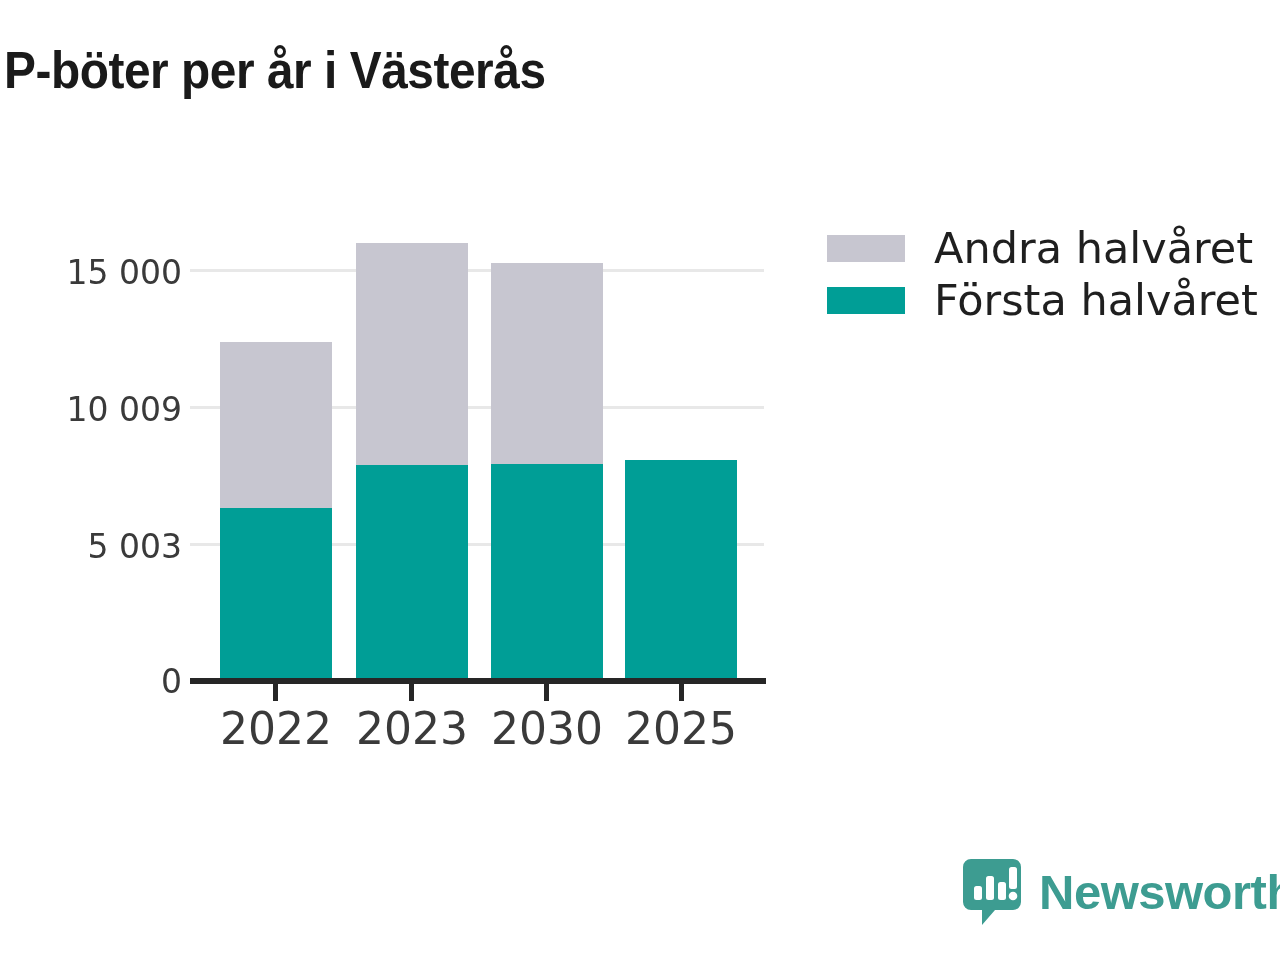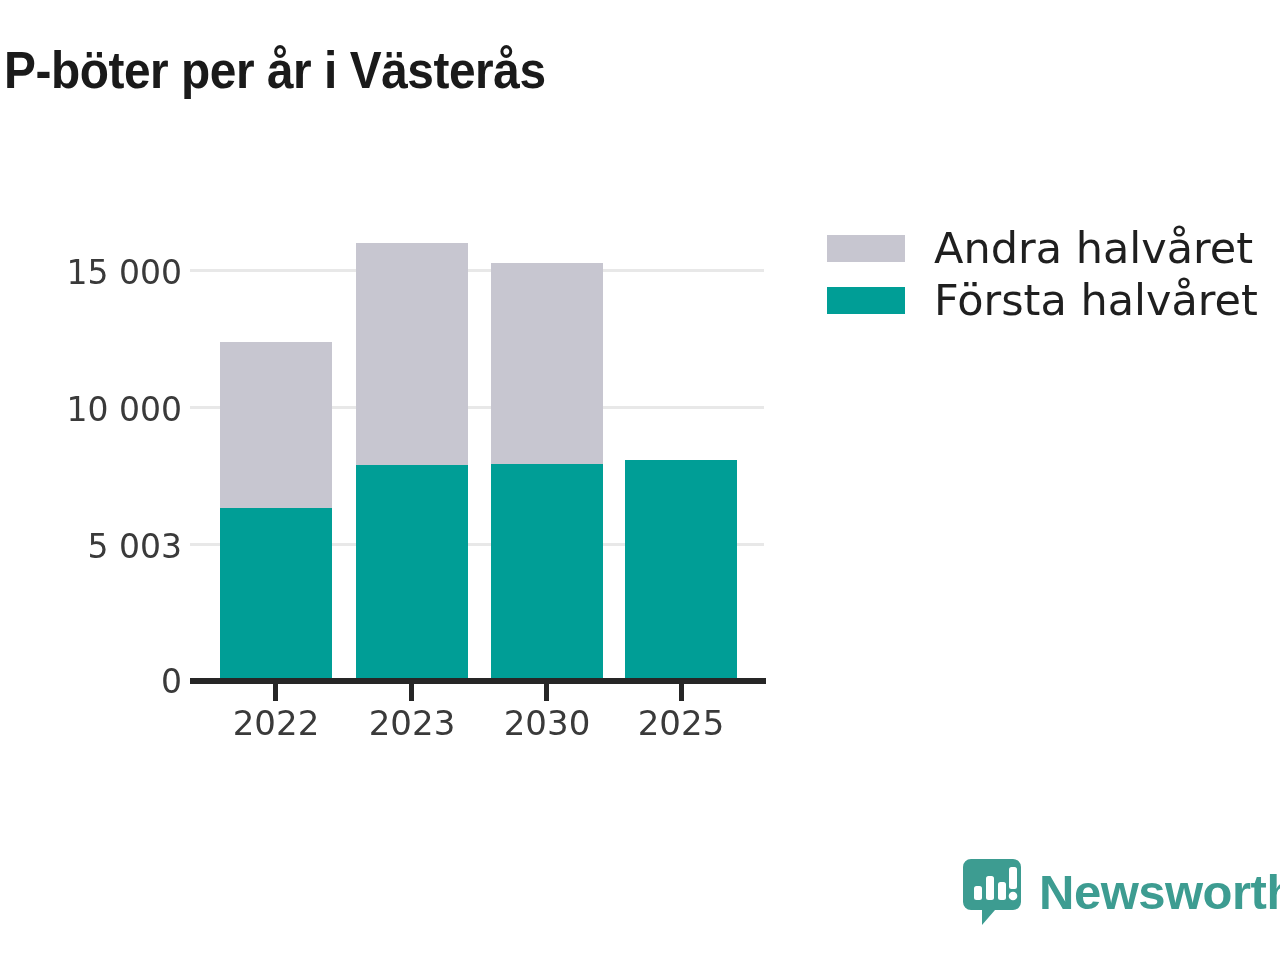--- a/index.html
+++ b/index.html
@@ -77,21 +77,21 @@
   .bar {
     position: absolute;
   }
   .bar-lower { background: #009e96; }
   .bar-upper { background: #c7c6d0; }
 
   .xtick-label {
     position: absolute;
     top: 703px;
     font-family: "DejaVu Sans", sans-serif;
-    font-size: 34px;
+    font-size: 44px;
     color: #3a3a3a;
     text-align: center;
     white-space: nowrap;
   }
 
   
   #legend {
     position: absolute;
     left: 827px;
     top: 222px;
@@ -143,21 +143,21 @@
 
 <div id="chart-title">P-böter per år i Västerås</div>
 
 <div id="plot-area">
 
   <div class="gridline" style="top:269px"></div>
   <div class="gridline" style="top:406px"></div>
   <div class="gridline" style="top:543px"></div>
 
   <div class="ytick-label" style="top:272px">15 000</div>
-  <div class="ytick-label" style="top:409px">10 000</div>
+  <div class="ytick-label" style="top:409px">10 009</div>
   <div class="ytick-label" style="top:546px">5 003</div>
   <div class="ytick-label" style="top:681px">0</div>
 
   <div class="bar bar-upper" style="left:220px; width:112px; top:342px; height:173px"></div>
   <div class="bar bar-lower" style="left:220px; width:112px; top:508px; height:173px"></div>
 
   <div class="bar bar-upper" style="left:356px; width:112px; top:243px; height:222px"></div>
   <div class="bar bar-lower" style="left:356px; width:112px; top:465px; height:216px"></div>
 
   <div class="bar bar-upper" style="left:491px; width:112px; top:263px; height:201px"></div>

